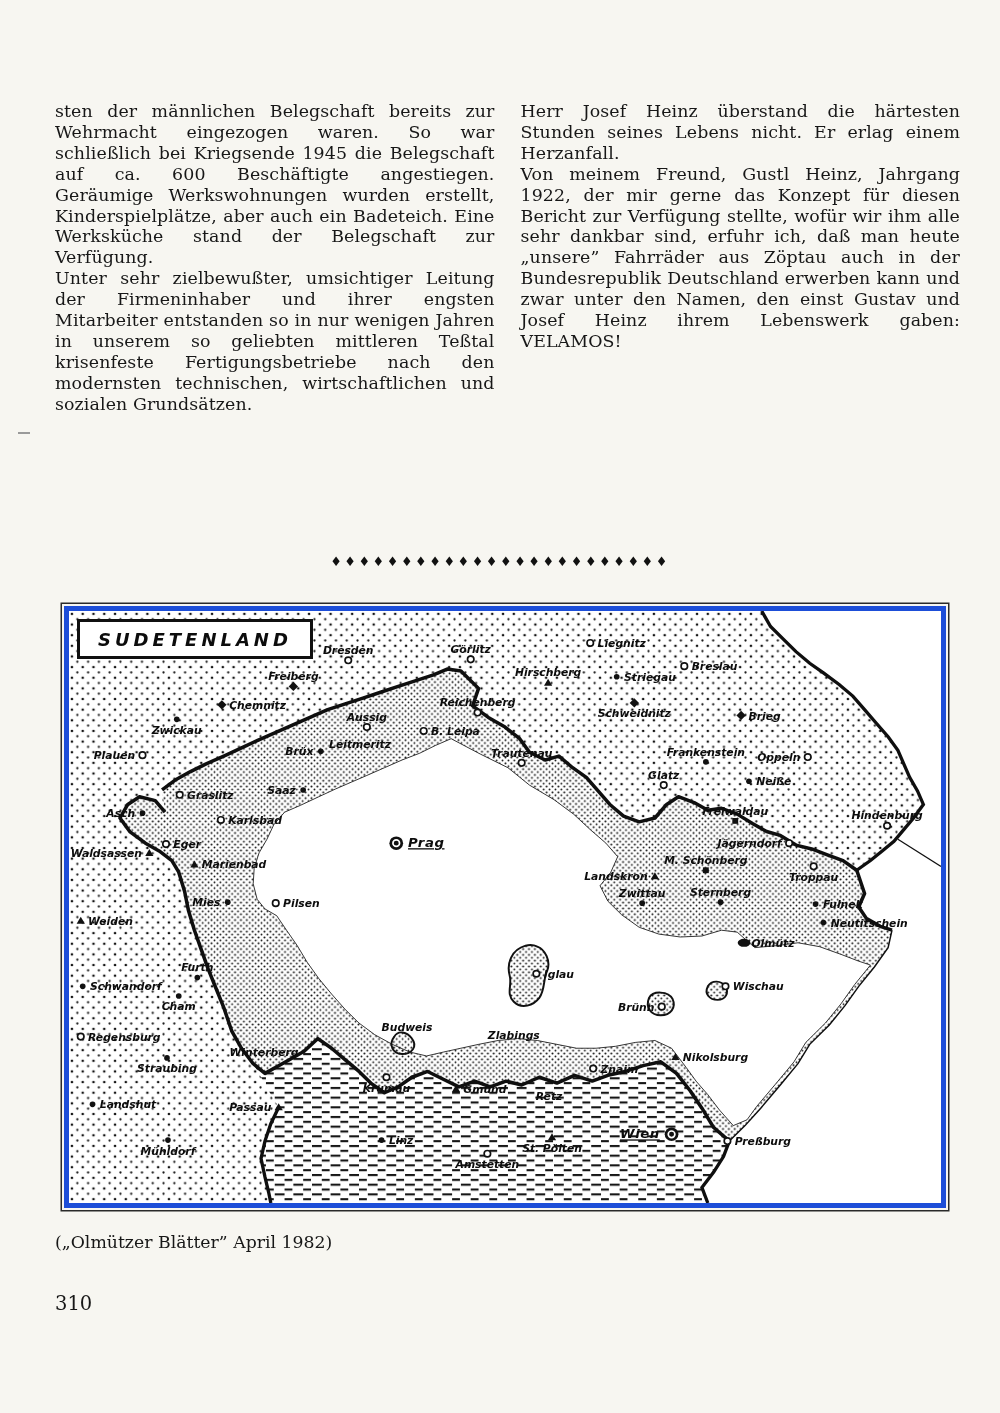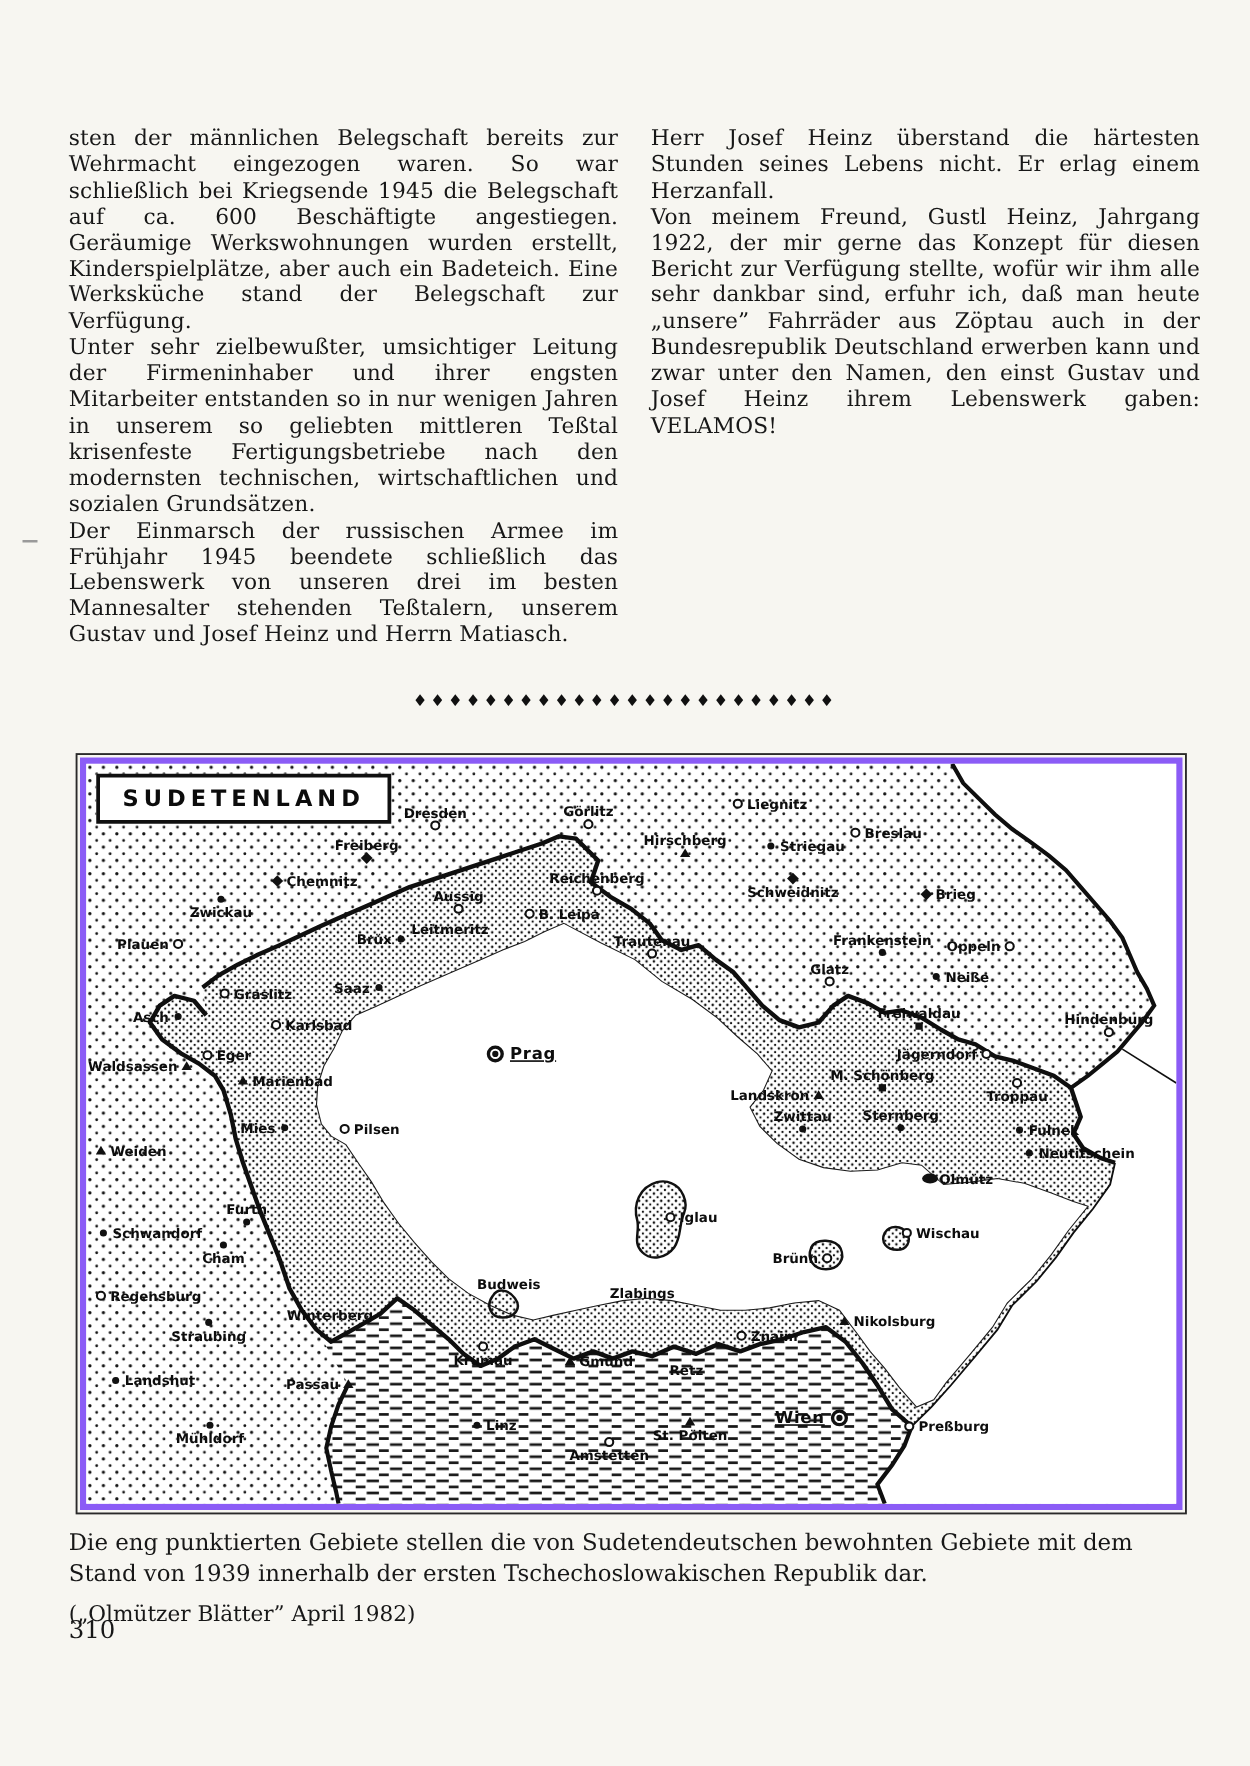--- a/index.html
+++ b/index.html
@@ -18,22 +18,23 @@
   .separator{
     position:absolute;left:0;top:554px;width:100%;
     text-align:center;font-size:13px;letter-spacing:2.5px;color:#111;
     font-family:"DejaVu Sans",sans-serif;
   }
   .margin-mark{
     position:absolute;left:18px;top:432px;width:12px;height:2px;background:#9a9a9a;
   }
   .map-frame{
     position:absolute;left:64px;top:606px;width:872px;height:592px;
-    background:#fff;border:5px solid #8b5cf6;
+    background:#fff;border:5px solid #1d4ed8;
     box-shadow:0 0 0 2px #f7f6f1, 0 0 0 3.5px #2a2a2a;
+    font-style:italic;
   }
   .map-frame svg{display:block;width:100%;height:100%;}
   .map-title-box{
     position:absolute;left:8px;top:8px;z-index:5;
     background:#fff;border:3px solid #101010;
     padding:7px 18px 6px 18px;
     font-family:"DejaVu Sans",sans-serif;font-weight:bold;
     font-size:18px;letter-spacing:4px;color:#0c0c0c;
   }
   .city-label{
@@ -52,21 +53,20 @@
     position:absolute;left:55px;top:1292px;font-size:19.5px;
   }
 </style>
 </head>
 <body>
 
 <div class="columns">
   <div class="col">
     <p>sten der männlichen Belegschaft bereits zur Wehrmacht eingezogen waren. So war schließlich bei Kriegsende 1945 die Belegschaft auf ca. 600 Beschäftigte angestiegen. Geräumige Werkswohnungen wurden erstellt, Kinderspielplätze, aber auch ein Badeteich. Eine Werksküche stand der Belegschaft zur Verfügung.</p>
     <p>Unter sehr zielbewußter, umsichtiger Leitung der Firmeninhaber und ihrer engsten Mitarbeiter entstanden so in nur wenigen Jahren in unserem so geliebten mittleren Teßtal krisenfeste Fertigungsbetriebe nach den modernsten technischen, wirtschaftlichen und sozialen Grundsätzen.</p>
-    <p>Der Einmarsch der russischen Armee im Frühjahr 1945 beendete schließlich das Lebenswerk von unseren drei im besten Mannesalter stehenden Teßtalern, unserem Gustav und Josef Heinz und Herrn Matiasch.</p>
   </div>
   <div class="col">
     <p>Herr Josef Heinz überstand die härtesten Stunden seines Lebens nicht. Er erlag einem Herzanfall.</p>
     <p>Von meinem Freund, Gustl Heinz, Jahrgang 1922, der mir gerne das Konzept für diesen Bericht zur Verfügung stellte, wofür wir ihm alle sehr dankbar sind, erfuhr ich, daß man heute „unsere” Fahrräder aus Zöptau auch in der Bundesrepublik Deutschland erwerben kann und zwar unter den Namen, den einst Gustav und Josef Heinz ihrem Lebenswerk gaben: VELAMOS!</p>
   </div>
 </div>
 
 <div class="margin-mark"></div>
 
 <div class="separator">♦♦♦♦♦♦♦♦♦♦♦♦♦♦♦♦♦♦♦♦♦♦♦♦</div>
@@ -382,17 +382,16 @@
         </g>
         <g>
           <circle cx="672" cy="548" r="3.3" fill="#fff" stroke="#111" stroke-width="1.7"></circle>
           <text x="679.5" y="552.2" text-anchor="start" class="city-label">Preßburg</text>
         </g>
       </g>
   </svg>
 </div>
 
 <div class="caption">
-  <div>Die eng punktierten Gebiete stellen die von Sudetendeutschen bewohnten Gebiete mit dem Stand von 1939 innerhalb der ersten Tschechoslowakischen Republik dar.</div>
   <div class="attribution">(„Olmützer Blätter” April 1982)</div>
 </div>
 
 <div class="page-number">310</div>
 
 </body></html>

